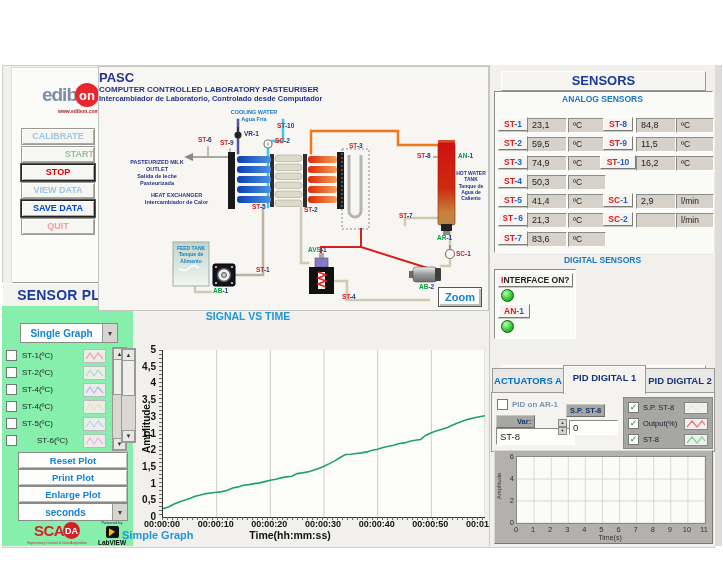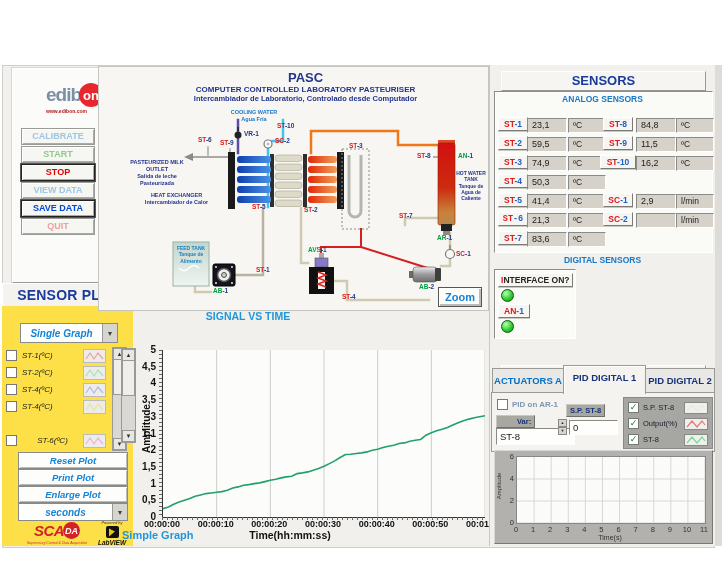--- a/index.html
+++ b/index.html
@@ -2,30 +2,30 @@
 <html><head>
 <meta charset="utf-8">
 <style>
   html,body{margin:0;padding:0;background:#fff;}
   body{font-family:"Liberation Sans","DejaVu Sans",sans-serif;}
   .screen{position:relative;width:723px;height:584px;background:#fff;overflow:hidden;}
   .app-bg{position:absolute;left:2px;top:65px;width:711px;height:481px;background:#f1f0ed;border:1px solid #cfcfca;}
   .edge-strip{position:absolute;left:714px;top:65px;width:8px;height:481px;background:#dddcd7;}
   
   .edibon-panel{position:absolute;left:12px;top:68px;width:86px;height:213px;background:#fbfbf9;border:1px solid;border-color:#fff #999 #999 #fff;box-shadow:0 0 0 1px #d8d8d4;}
-  .logo{position:absolute;left:0;top:14px;width:86px;text-align:left;margin-left:33px;}
+  .logo{position:absolute;left:0;top:14px;width:86px;text-align:right;}
   .logo-line{display:inline-flex;align-items:center;}
   .logo-prefix{font-size:19px;font-weight:bold;color:#7b8fa6;letter-spacing:-1px;}
   .logo-circle{display:inline-flex;align-items:center;justify-content:center;width:24px;height:24px;margin-left:-2px;border-radius:50%;background:#e8262d;color:#fff;font-size:13px;font-weight:bold;}
   .logo-url{font-size:5px;color:#b02020;margin-top:1px;font-weight:bold;}
   .lv-btn{position:absolute;left:8px;width:72px;height:15px;background:#f6f6f3;border:1px solid #9a9a96;box-shadow:inset 1px 1px 0 #fff, inset -1px -1px 0 #aaa;font-size:9px;font-weight:bold;text-align:center;line-height:15px;cursor:pointer;}
   .lv-btn.enabled{border:1px solid #222;box-shadow:0 0 0 1px #555, inset 1px 1px 0 #fff, inset -1px -1px 0 #aaa;}
   
   .sp-header{position:absolute;left:2px;top:283px;width:131px;height:23px;background:#f4f3f0;border:1px solid;border-color:#fff #999 #999 #fff;color:#1a3a9c;font-size:14px;font-weight:bold;text-align:center;line-height:23px;letter-spacing:.2px;}
-  .plot-controls{position:absolute;left:2px;top:306px;width:131px;height:240px;background:#fde047;font-style:italic;}
+  .plot-controls{position:absolute;left:2px;top:306px;width:131px;height:240px;background:#86efac;}
   .dropdown{position:absolute;background:#fefefc;border:1px solid #8a8a86;display:flex;align-items:center;}
   .dropdown .dd-label{flex:1;text-align:center;color:#1583d7;font-weight:bold;font-size:10px;}
   .dd-arrow{width:14px;height:100%;background:#d6d5d0;border-left:1px solid #999;display:flex;align-items:center;justify-content:center;font-size:7px;color:#444;}
   .chan-row{position:absolute;left:4px;width:100px;height:17px;display:flex;align-items:center;}
   .cb{width:9px;height:9px;background:#fff;border:1px solid #777;display:inline-flex;align-items:center;justify-content:center;font-size:9px;line-height:9px;color:#0a8a0a;font-weight:bold;}
   .chan-label{font-size:8px;color:#222;margin-left:5px;flex:1;}
   .chan-zig{width:21px;height:12px;background:#ececea;border:1px solid #bbb;}
   .vscroll{position:absolute;width:13px;background:#d9d8d3;border:1px solid #999;}
   .vs-arrow{position:absolute;left:0;width:11px;height:10px;background:#e8e7e2;border:1px solid #999;font-size:6px;text-align:center;line-height:10px;color:#333;}
   .vs-thumb{position:absolute;left:0;width:11px;background:#efeeea;border:1px solid #999;}
@@ -35,21 +35,21 @@
   .scada-txt{color:#d42027;font-size:15px;font-weight:bold;letter-spacing:-.5px;}
   .scada-circle{width:17px;height:17px;border-radius:50%;background:#d42027;color:#fff;font-size:9px;font-weight:bold;display:inline-flex;align-items:center;justify-content:center;margin-left:-1px;}
   .scada-tag{font-size:3.5px;color:#c03030;margin-top:1px;}
   .labview{position:absolute;left:92px;top:214px;width:36px;text-align:center;}
   .lv-pow{font-size:4px;color:#333;}
   .lv-box{width:13px;height:12px;background:#111;border-radius:2px;margin:1px auto;display:flex;align-items:center;justify-content:center;}
   .lv-glyph{width:0;height:0;border-left:6px solid #f5c400;border-top:4px solid transparent;border-bottom:4px solid transparent;transform:skewY(-8deg);}
   .lv-name{font-size:6.5px;color:#111;font-weight:bold;}
   
   .diagram-panel{position:absolute;left:98px;top:66px;width:389px;height:243px;background:#f7f6f3;border:1px solid #c4c4c0;}
-  .dg-title{position:absolute;left:12px;top:3px;width:100%;text-align:center;color:#24348c;}
+  .dg-title{position:absolute;left:0;top:3px;width:100%;text-align:left;color:#24348c;}
   .dg-title .t1{font-size:13px;font-weight:bold;}
   .dg-title .t2{font-size:8px;font-weight:bold;}
   .dg-title .t3{font-size:7.5px;font-weight:bold;}
   .dg-label{position:absolute;font-size:6.5px;font-weight:bold;white-space:nowrap;}
   .lab-sensor .tt-a{color:#e01818;} .lab-sensor .tt-b{color:#203a8c;}
   .lab-actuator .tt-a{color:#00a040;} .lab-actuator .tt-b{color:#203a8c;}
   .lab-plain{color:#24348c;}
   .dg-text{position:absolute;color:#24348c;font-weight:bold;text-align:center;line-height:1.25;}
   .zoom-btn{position:absolute;left:339px;top:220px;width:42px;height:18px;background:#fdfdfb;border:1px solid #555;box-shadow:inset 1px 1px 0 #fff, inset -2px -2px 0 #bbb;color:#1583d7;font-weight:bold;font-size:11px;text-align:center;line-height:18px;cursor:pointer;}
   .signal-title{position:absolute;left:148px;top:310px;width:200px;text-align:center;color:#2196d9;font-size:10.5px;font-weight:bold;}
@@ -110,21 +110,21 @@
 
   <section class="edibon-panel">
     <div class="logo">
       <span class="logo-line">
         <span class="logo-prefix">edib</span>
           <span class="logo-circle">on</span>
       </span>
       <div class="logo-url">www.edibon.com</div>
     </div>
     <div class="lv-btn" style="top:59px;color:#9fc5e2;">CALIBRATE</div>
-    <div class="lv-btn" style="top:77px;color:#8fc98f;">START</div>
+    <div class="lv-btn" style="top:77px;color:#8fc98f;text-align:right;">START</div>
     <div class="lv-btn enabled" style="top:95px;color:#e00000;">STOP</div>
     <div class="lv-btn" style="top:113px;color:#9fc5e2;">VIEW DATA</div>
     <div class="lv-btn enabled" style="top:131px;color:#0048d0;">SAVE DATA</div>
     <div class="lv-btn" style="top:149px;color:#eda0a0;">QUIT</div>
   </section>
 
   <div class="sp-header">SENSOR PLOT</div>
 
   <section class="plot-controls">
     <div class="dropdown" style="left:18px;top:17px;width:96px;height:18px;">
@@ -150,20 +150,27 @@
       <span class="chan-label">ST-4(ºC)</span>
       <svg class="chan-zig channel-zigzag" viewBox="0 0 21 12">
           <polyline points="2,9 6,3 10,9 14,3 19,9" fill="none" stroke-width="1.2" stroke="#b0b8e8"></polyline>
         </svg>
     </div>
     <div class="chan-row" style="top:92px;">
       <span class="cb"></span>
       <span class="chan-label">ST-4(ºC)</span>
       <svg class="chan-zig channel-zigzag" viewBox="0 0 21 12">
           <polyline points="2,9 6,3 10,9 14,3 19,9" fill="none" stroke-width="1.2" stroke="#e8e4a0"></polyline>
+        </svg>
+    </div>
+    <div class="chan-row" style="top:109px;">
+      <span class="cb"></span>
+      <span class="chan-label">ST-5(ºC)</span>
+      <svg class="chan-zig channel-zigzag" viewBox="0 0 21 12">
+          <polyline points="2,9 6,3 10,9 14,3 19,9" fill="none" stroke-width="1.2" stroke="#a8e0e8"></polyline>
         </svg>
     </div>
     <div class="chan-row" style="top:126px;text-align:center;">
       <span class="cb"></span>
       <span class="chan-label">ST-6(ºC)</span>
       <svg class="chan-zig channel-zigzag" viewBox="0 0 21 12">
           <polyline points="2,9 6,3 10,9 14,3 19,9" fill="none" stroke-width="1.2" stroke="#f0b0d8"></polyline>
         </svg>
     </div>
     <div class="vscroll" style="left:110px;top:41px;height:102px;">

